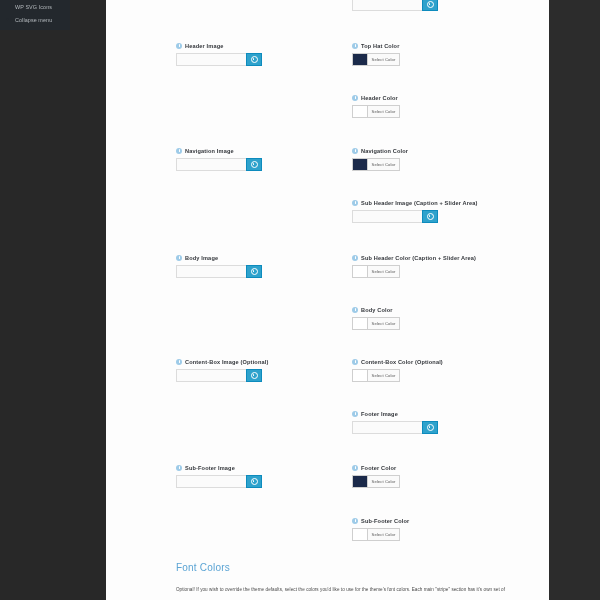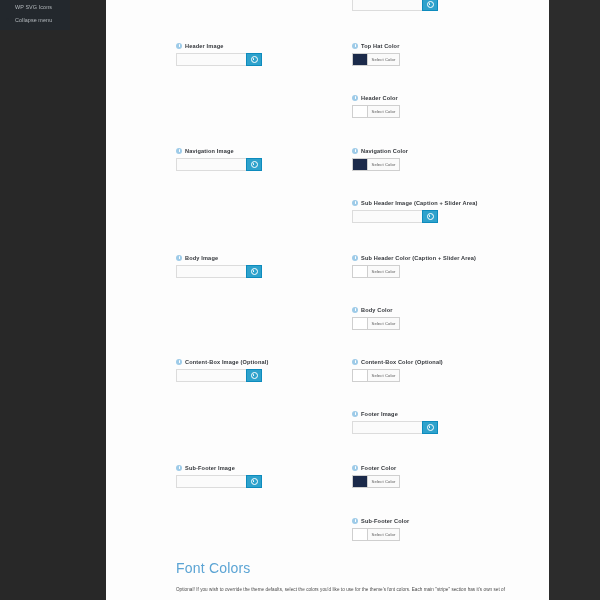--- a/index.html
+++ b/index.html
@@ -121,21 +121,21 @@
   }
 
   
   .top-partial { position: absolute; left: 246px; top: -2px; }
 
   
   .section {
     position: absolute; left: 70px; top: 560px; width: 375px;
   }
   .section-title {
-    font-size: 14px; color: #5ba4d4; font-weight: normal;
+    font-size: 10px; color: #5ba4d4; font-weight: normal;
     letter-spacing: .2px; line-height: 16px;
   }
   .section-desc {
     margin-top: 10px;
     font-size: 4.6px; color: #4a4a4a; line-height: 7px;
     letter-spacing: .05px; width: 372px;
   }
 </style>
 </head>
 <body>

